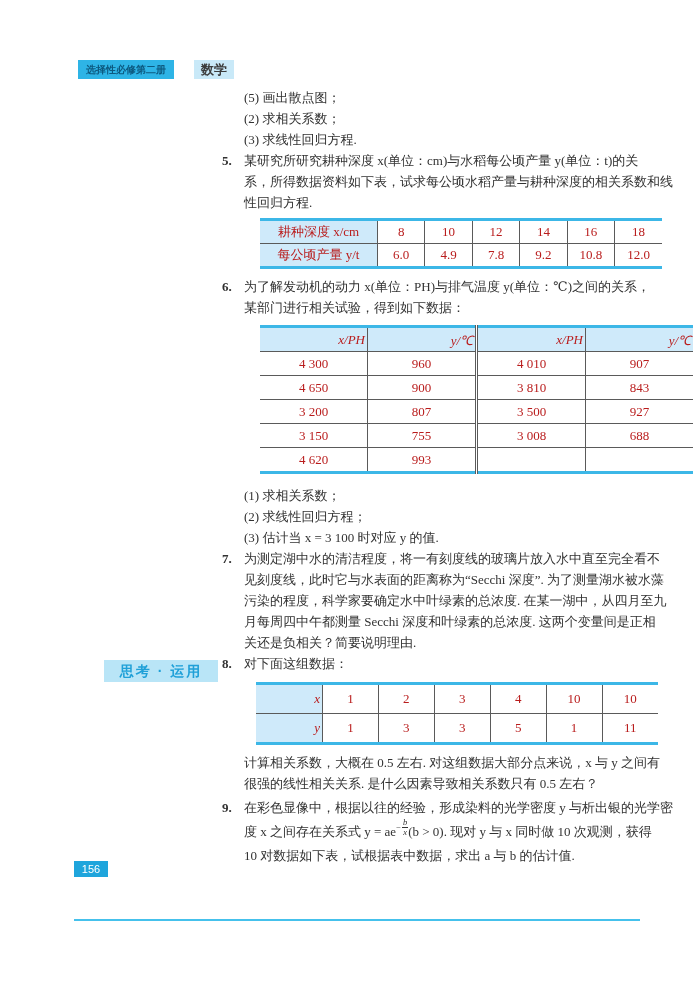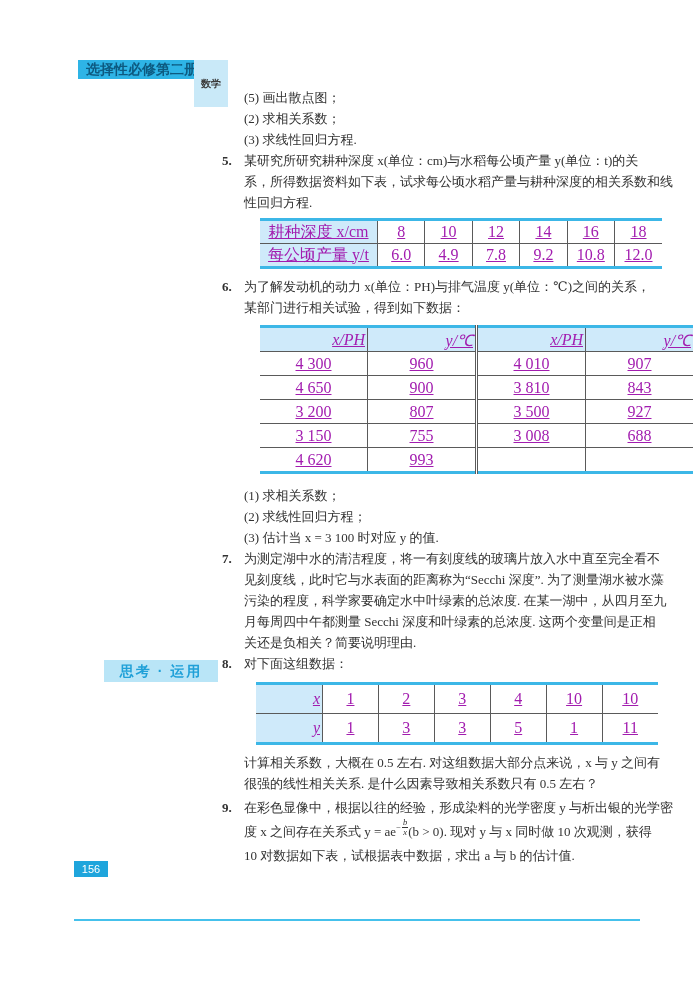--- a/index.html
+++ b/index.html
@@ -1,37 +1,37 @@
 <!DOCTYPE html>
 <html><head>
 <meta charset="utf-8">
 <style>
   html,body{margin:0;padding:0;background:#ffffff;}
   .page{position:relative;width:700px;height:981px;background:#ffffff;overflow:hidden;
         font-family:"Liberation Serif","DejaVu Serif",serif;color:#323232;}
 
   
   .tag1{position:absolute;left:78px;top:60px;height:19px;line-height:19px;padding:0 8px;
-        background:#2eb4e6;color:#0d5a80;font-weight:bold;font-size:14px;
+        background:#2eb4e6;color:#0d5a80;font-weight:bold;font-size:10px;
         font-family:"Liberation Sans","DejaVu Sans",sans-serif;}
-  .tag2{position:absolute;left:194px;top:60px;height:19px;line-height:19px;padding:14px 7px;
-        background:#c9e9f8;color:#3c3c3c;font-weight:bold;font-size:10px;
+  .tag2{position:absolute;left:194px;top:60px;height:19px;line-height:19px;padding:0 7px;
+        background:#c9e9f8;color:#3c3c3c;font-weight:bold;font-size:13px;
         font-family:"Liberation Sans","DejaVu Sans",sans-serif;}
 
   
   .content{position:absolute;left:222px;top:87px;width:440px;}
   .pline{white-space:nowrap;line-height:21px;font-size:13px;}
   .prob{display:flex;align-items:flex-start;}
   .pnum{flex:none;width:22px;font-weight:bold;font-size:13px;line-height:21px;}
   .pbody{flex:1;min-width:0;}
   .indent{margin-left:22px;}
 
   
   table{border-collapse:collapse;border-top:3px solid #3cb7e7;border-bottom:3px solid #3cb7e7;
-        font-size:16px;color:#a21caf;table-layout:fixed;text-decoration:underline;}
+        font-size:13px;color:#b91c1c;table-layout:fixed;}
   td{border:1px solid #5a5a5a;border-left-width:1px;text-align:center;padding:0 2px;overflow:hidden;}
   table td:first-child{border-left:none;}
   table td:last-child{border-right:none;}
   tr:first-child td{border-top:none;}
   tr:last-child td{border-bottom:none;}
   .hdcell{background:#cfeafa;}
   .t5{margin:5px 0 7px 16px;width:402px;}
   .t5 td{height:22px;}
   .t5 .c0{width:113px;}
   .t6{margin:7px 0 11px 16px;width:415px;}

